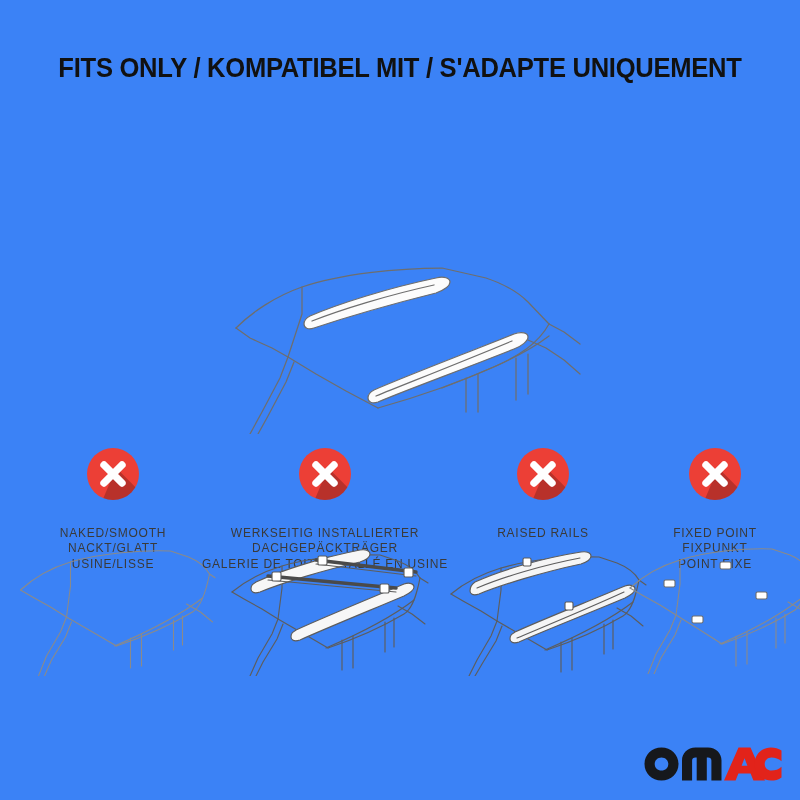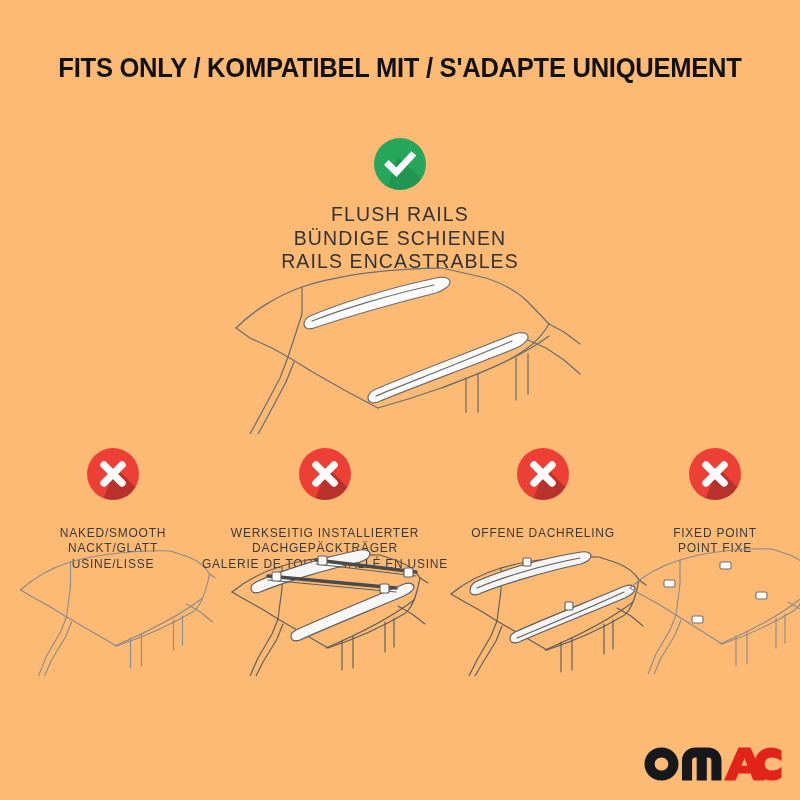--- a/index.html
+++ b/index.html
@@ -12,21 +12,21 @@
     height: 800px;
     position: relative;
     overflow: hidden;
     font-family: "Liberation Sans", sans-serif;
     -webkit-font-smoothing: antialiased;
   }
 
   #page {
     position: absolute;
     inset: 0;
-    background: #fdba74;
+    background: #3b82f6;
     box-sizing: border-box;
   }
 
   
   .header-title {
     position: absolute;
     top: 52px;
     left: 0;
     width: 800px;
     text-align: center;
@@ -140,35 +140,20 @@
     vector-effect: non-scaling-stroke;
   }
 </style>
 </head>
 <body>
 
 <div id="page">
 
   <div class="header-title">FITS ONLY / KOMPATIBEL MIT / S'ADAPTE UNIQUEMENT</div>
 
-  <div class="ok-block">
-
-    <div class="badge green">
-      <div class="shadow" style="clip-path: polygon(46% 36%, 100% 86%, 100% 100%, 24% 100%);"></div>
-      <svg width="52" height="52" viewBox="0 0 52 52" aria-hidden="true">
-        <path d="M14.6 26.6 L22.4 34.2 L37.6 17.8" fill="none" stroke="#ffffff" stroke-width="6.6" stroke-linecap="square" stroke-linejoin="miter"></path>
-      </svg>
-    </div>
-
-    <div class="ok-labels">
-      <div>FLUSH RAILS</div>
-      <div>BÜNDIGE SCHIENEN</div>
-      <div>RAILS ENCASTRABLES</div>
-    </div>
-  </div>
 
   <div class="main-roof">
     <svg class="roof-svg" width="360" height="172" viewBox="0 0 360 172" aria-hidden="true">
       <g fill="none" stroke="#6e6e6e" stroke-width="1.25" stroke-linejoin="round" stroke-linecap="round">
 
         <path d="M8 66 C 24 50, 48 34, 74 25 C 112 12, 170 6, 214 6 L 258 16
                  C 276 22, 290 30, 300 40 L 321 62"></path>
         <path d="M8 66 L 22 76 L 44 86 L 60 95 L 88 112 L 118 129 L 150 146"></path>
         <path d="M150 146 C 186 136, 232 120, 268 104 C 290 94, 310 82, 321 62"></path>
 
@@ -295,21 +280,21 @@
     <div class="cell cell-2">
       <div class="badge-wrap">
         <div class="badge red">
           <div class="shadow" style="clip-path: polygon(56% 38%, 100% 82%, 100% 100%, 30% 100%);"></div>
           <svg width="52" height="52" viewBox="0 0 52 52" aria-hidden="true">
             <path d="M17 17 L 35 35 M35 17 L 17 35" stroke="#ffffff" stroke-width="7.4" stroke-linecap="round" fill="none"></path>
           </svg>
         </div>
       </div>
       <div class="cell-labels">
-        <div>OFFENE DACHRELING</div>
+        <div>RAISED RAILS</div>
       </div>
       <div class="cell-art">
         <svg class="roof-svg" width="208" height="132" viewBox="0 0 208 132" aria-hidden="true">
           <g fill="none" stroke="#5d5d5d" stroke-width="1.15" stroke-linejoin="round" stroke-linecap="round">
             <path d="M12 50 C 24 40, 42 30, 62 24 C 92 15, 132 12, 160 13 L 178 19
                      C 188 23, 196 29, 200 36"></path>
             <path d="M12 50 L 24 57 L 42 67 L 58 77 L 84 92 L 108 106"></path>
             <path d="M108 106 C 132 98, 162 85, 184 72 C 194 66, 198 46, 200 36"></path>
             <path d="M62 24 L 62 46 L 58 77"></path>
             <path d="M58 77 L 52 92 L 38 116 L 30 132"></path>
@@ -342,20 +327,21 @@
       <div class="badge-wrap">
         <div class="badge red">
           <div class="shadow" style="clip-path: polygon(56% 38%, 100% 82%, 100% 100%, 30% 100%);"></div>
           <svg width="52" height="52" viewBox="0 0 52 52" aria-hidden="true">
             <path d="M17 17 L 35 35 M35 17 L 17 35" stroke="#ffffff" stroke-width="7.4" stroke-linecap="round" fill="none"></path>
           </svg>
         </div>
       </div>
       <div class="cell-labels">
         <div>FIXED POINT</div>
+        <div>FIXPUNKT</div>
         <div>POINT FIXE</div>
       </div>
       <div class="cell-art">
         <svg class="roof-svg" width="190" height="130" viewBox="0 0 190 130" aria-hidden="true">
           <g fill="none" stroke="#8a8a8a" stroke-width="1.1" stroke-linejoin="round" stroke-linecap="round">
             <path d="M10 44 C 22 33, 40 22, 60 16 C 88 7, 126 4, 152 5 L 170 11
                      C 180 15, 186 21, 190 28"></path>
             <path d="M10 44 L 22 51 L 40 61 L 56 71 L 80 86 L 102 100"></path>
             <path d="M102 100 C 126 92, 154 79, 175 66 C 184 60, 188 38, 190 28"></path>
             <path d="M60 16 L 60 40 L 56 71"></path>

